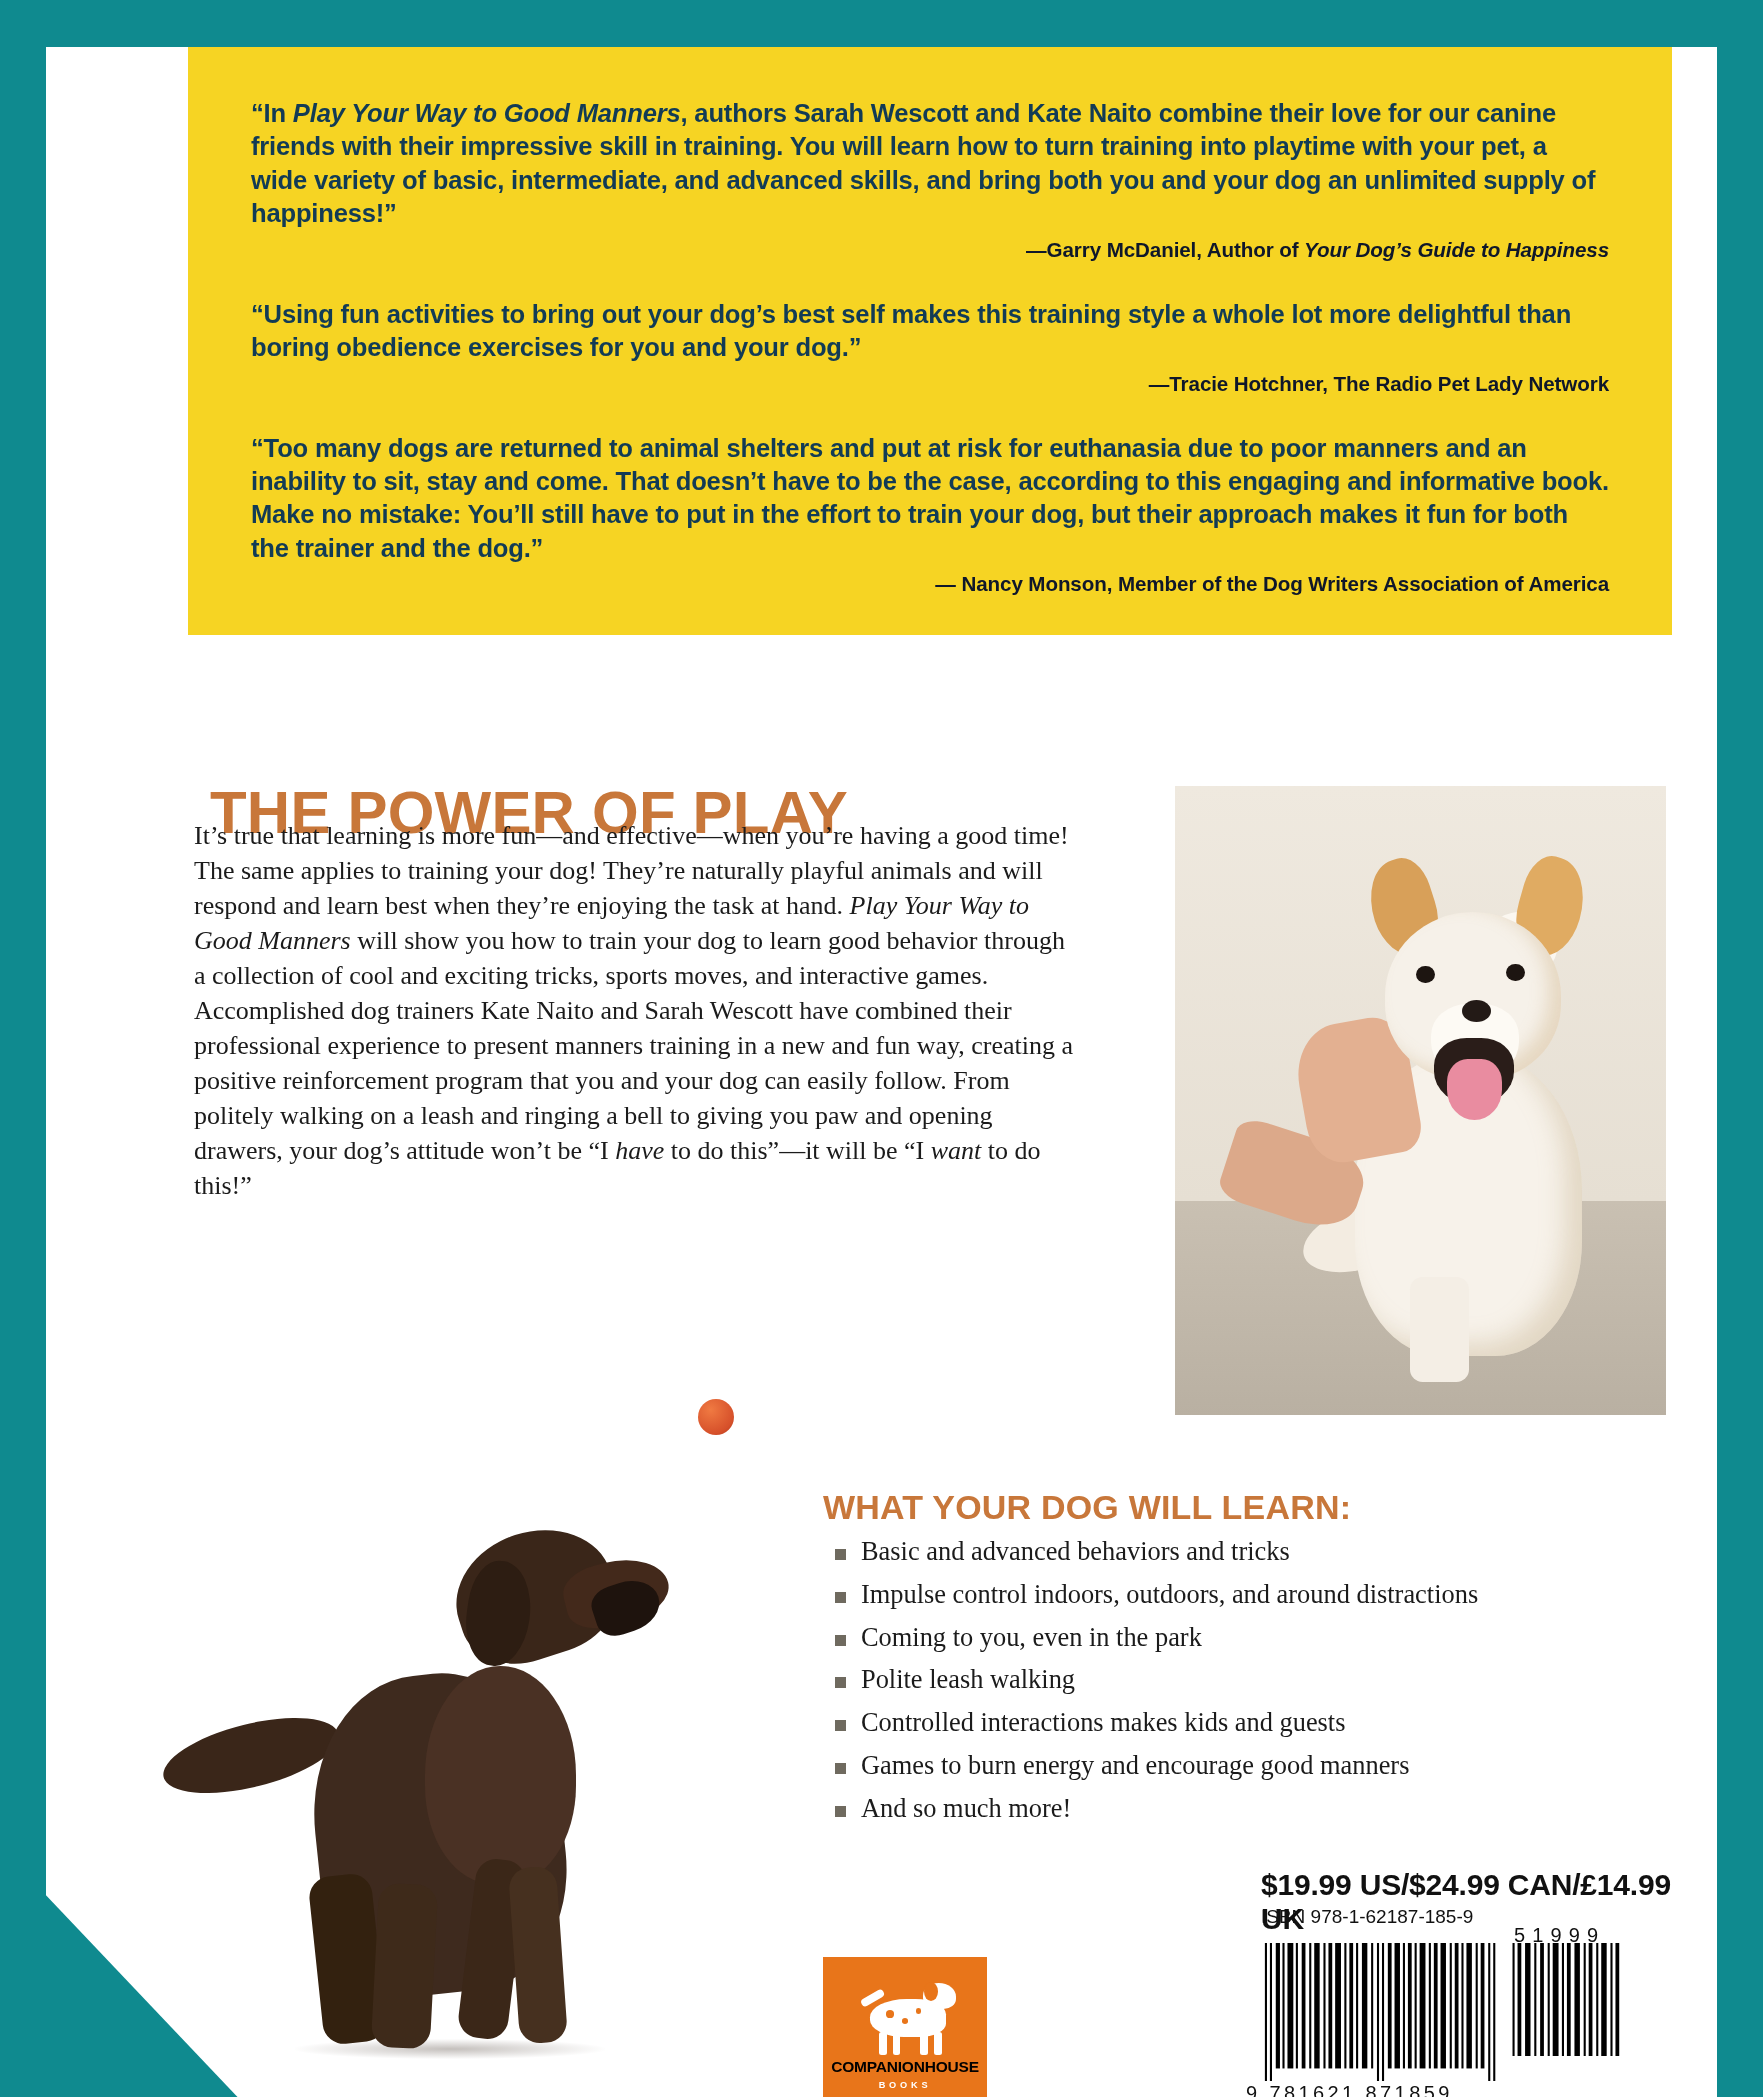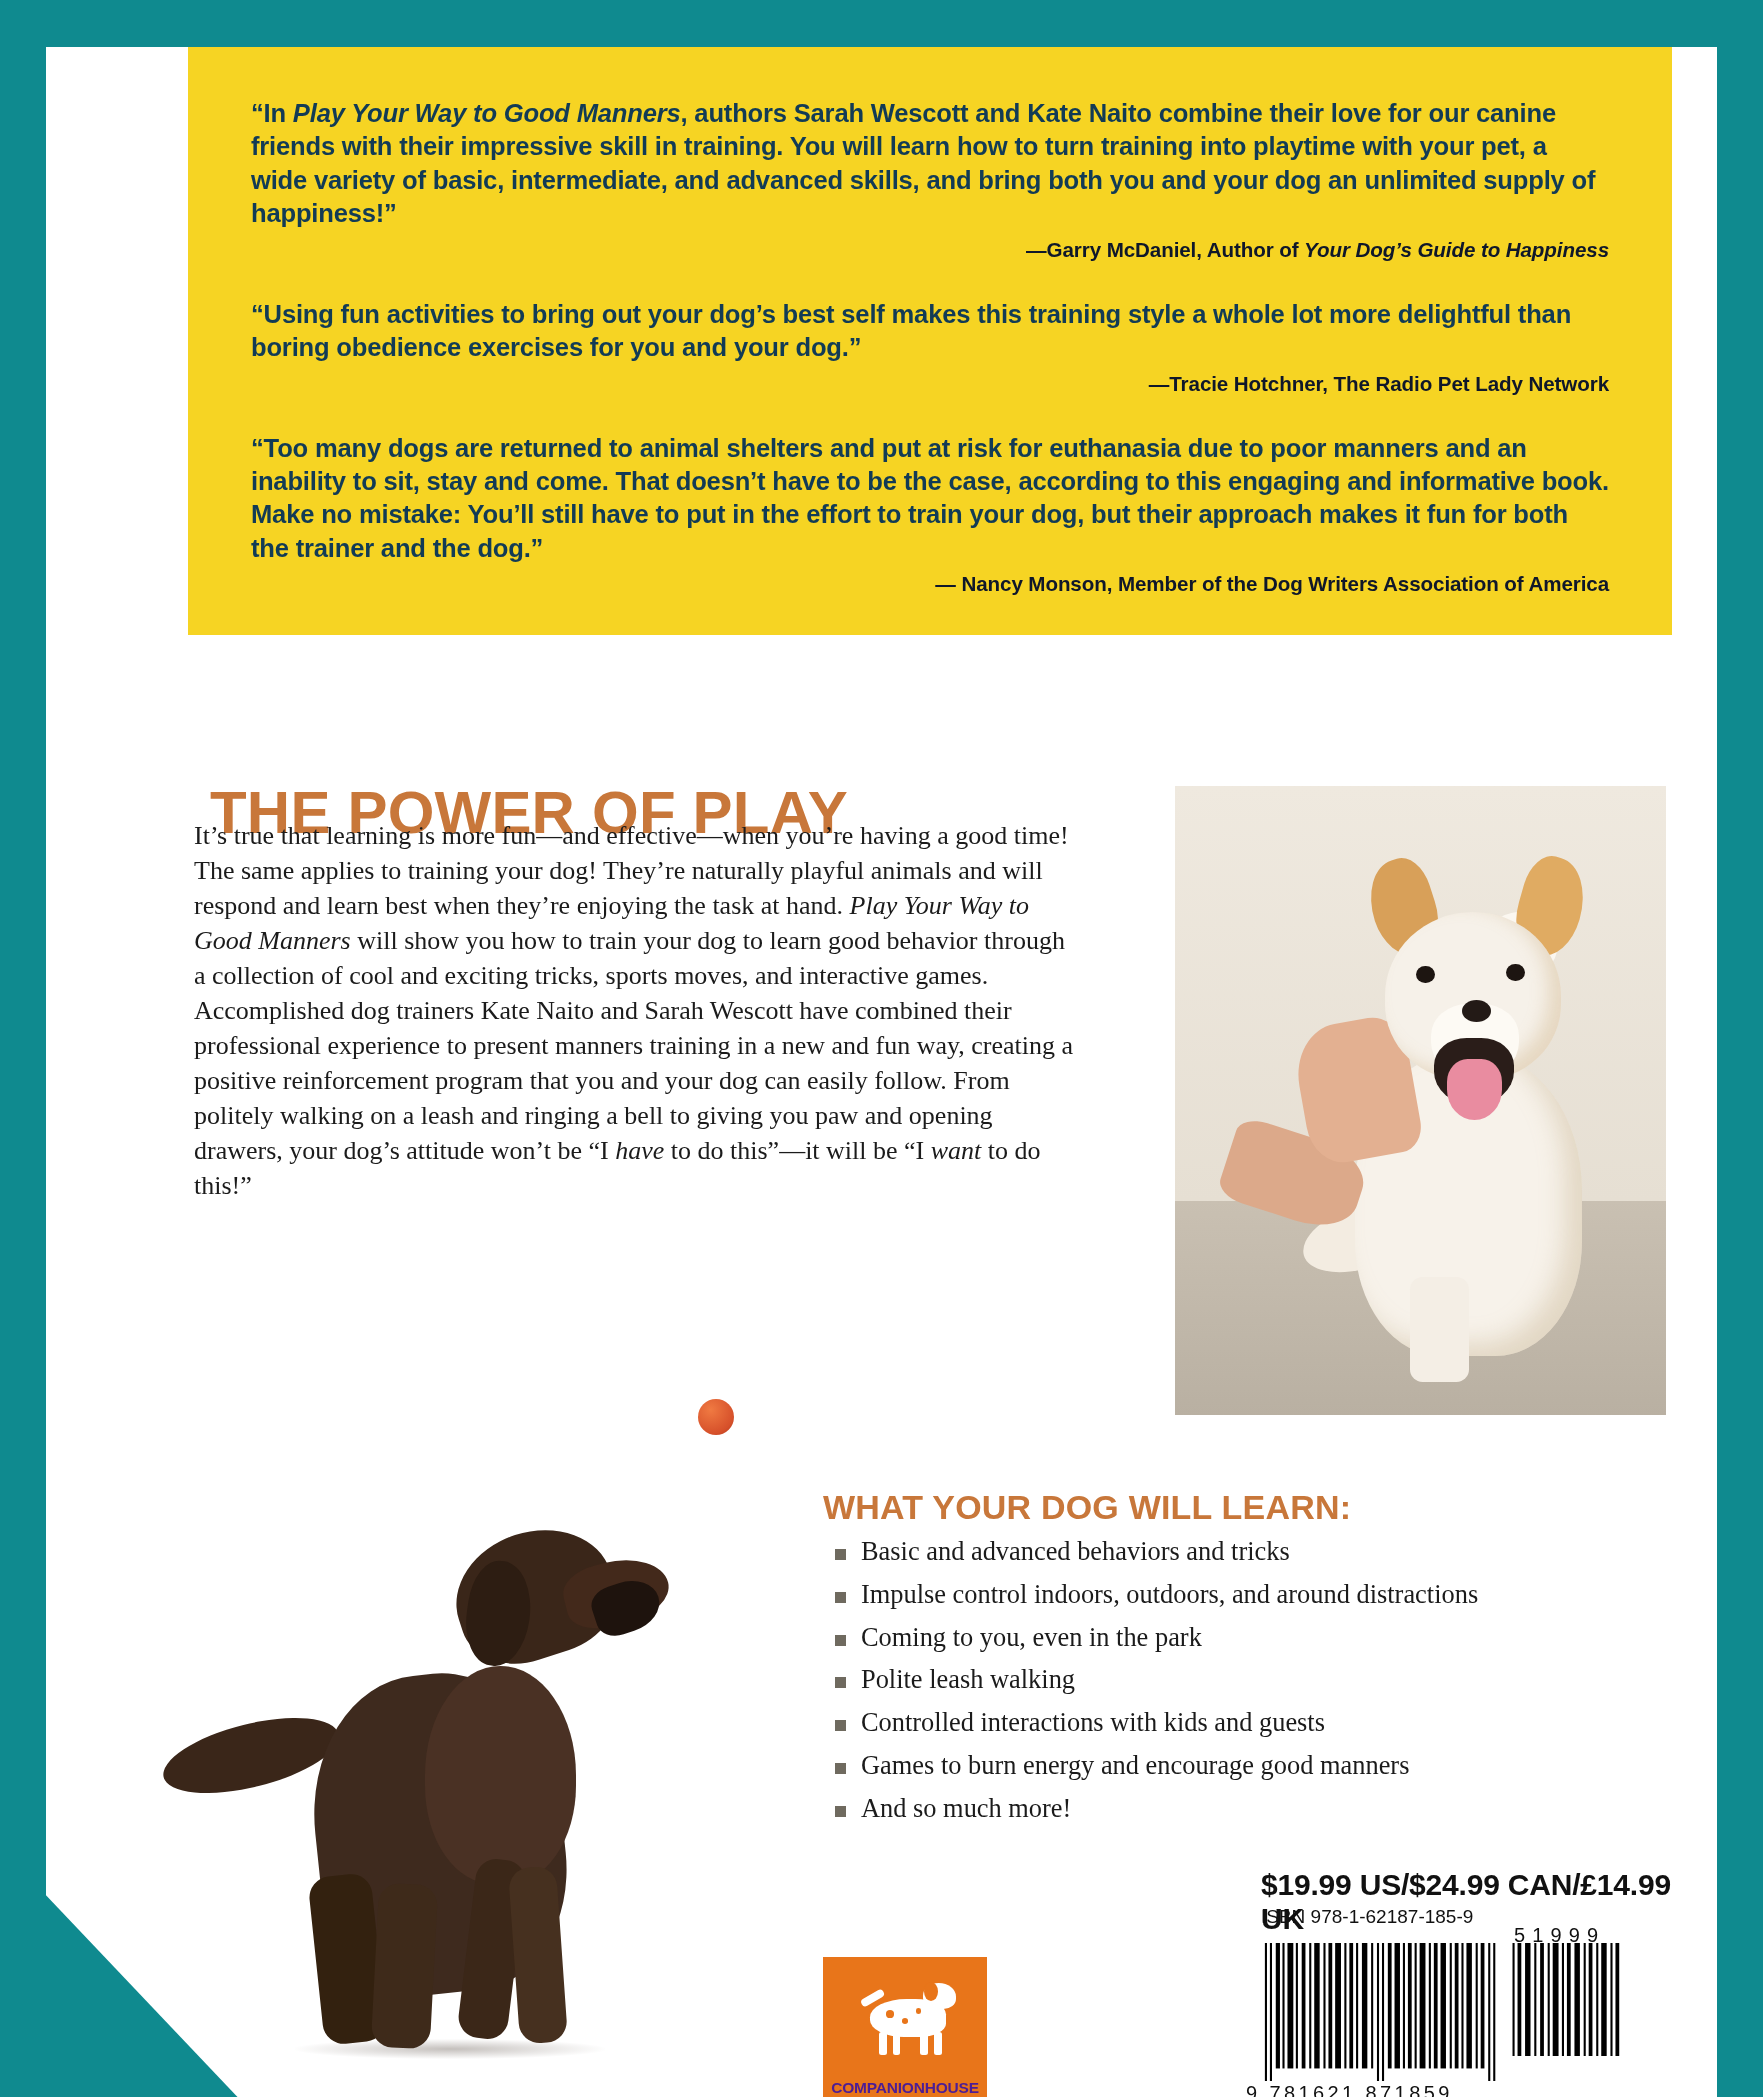--- a/index.html
+++ b/index.html
@@ -469,26 +469,26 @@
   }
   .logo-dog-leg1 { position:absolute; left:26px; top:58px; width:8.4px; height:22.7px; background:#fff; border-radius:2.5px;}
   .logo-dog-leg2 { position:absolute; left:40px; top:59px; width:7.6px; height:22px; background:#fff; border-radius:2.5px;}
   .logo-dog-leg3 { position:absolute; left:67px; top:59px; width:8px; height:22px; background:#fff; border-radius:2.5px;}
   .logo-dog-leg4 { position:absolute; left:81px; top:58px; width:8px; height:22.7px; background:#fff; border-radius:2.5px;}
   .logo-dog-tail { position:absolute; left:7.6px; top:20px; width:25px; height:7.6px; background:#fff; border-radius:4.2px; transform: rotate(-30deg);}
   .logo-dog-spot1 { position:absolute; left:33px; top:36px; width:8.4px; height:7.6px; background:#e8751a; border-radius:50%;}
   .logo-dog-spot2 { position:absolute; left:49px; top:44px; width:6.7px; height:5.9px; background:#e8751a; border-radius:50%;}
   .logo-dog-spot3 { position:absolute; left:63px; top:34px; width:5.9px; height:5.5px; background:#e8751a; border-radius:50%;}
   .logo-text {
-    color: #4c1d95;
+    color: #000000;
     font-family: "Liberation Sans", sans-serif;
     font-weight: bold;
     font-size: 15.5px;
     letter-spacing: -0.2px;
-    margin-top: 21px;
+    margin-top: 0;
     white-space: nowrap;
   }
   .logo-sub {
     color: #ffffff;
     font-family: "Liberation Sans", sans-serif;
     font-weight: bold;
     font-size: 9.2px;
     letter-spacing: 3.8px;
     margin-top: 4.2px;
   }
@@ -566,21 +566,21 @@
       <div class="lab-mouth"></div>
       <div class="lab-shadow"></div>
     </div>
 
     <div class="learn-heading">WHAT YOUR DOG WILL LEARN:</div>
     <ul class="learn-list">
       <li>Basic and advanced behaviors and tricks</li>
       <li>Impulse control indoors, outdoors, and around distractions</li>
       <li>Coming to you, even in the park</li>
       <li>Polite leash walking</li>
-      <li>Controlled interactions with kids and guests</li>
+      <li>Controlled interactions makes kids and guests</li>
       <li>Games to burn energy and encourage good manners</li>
       <li>And so much more!</li>
     </ul>
 
     <div class="price">$19.99 US/$24.99 CAN/£14.99 UK</div>
     <div class="isbn-line">ISBN  978-1-62187-185-9</div>
 
     <div class="barcode-main">
       <svg class="bars" width="252" height="138" viewBox="0 0 600 330" xmlns="http://www.w3.org/2000/svg" aria-hidden="true">
         <rect x="0" y="0" width="600" height="330" fill="#ffffff"></rect>

